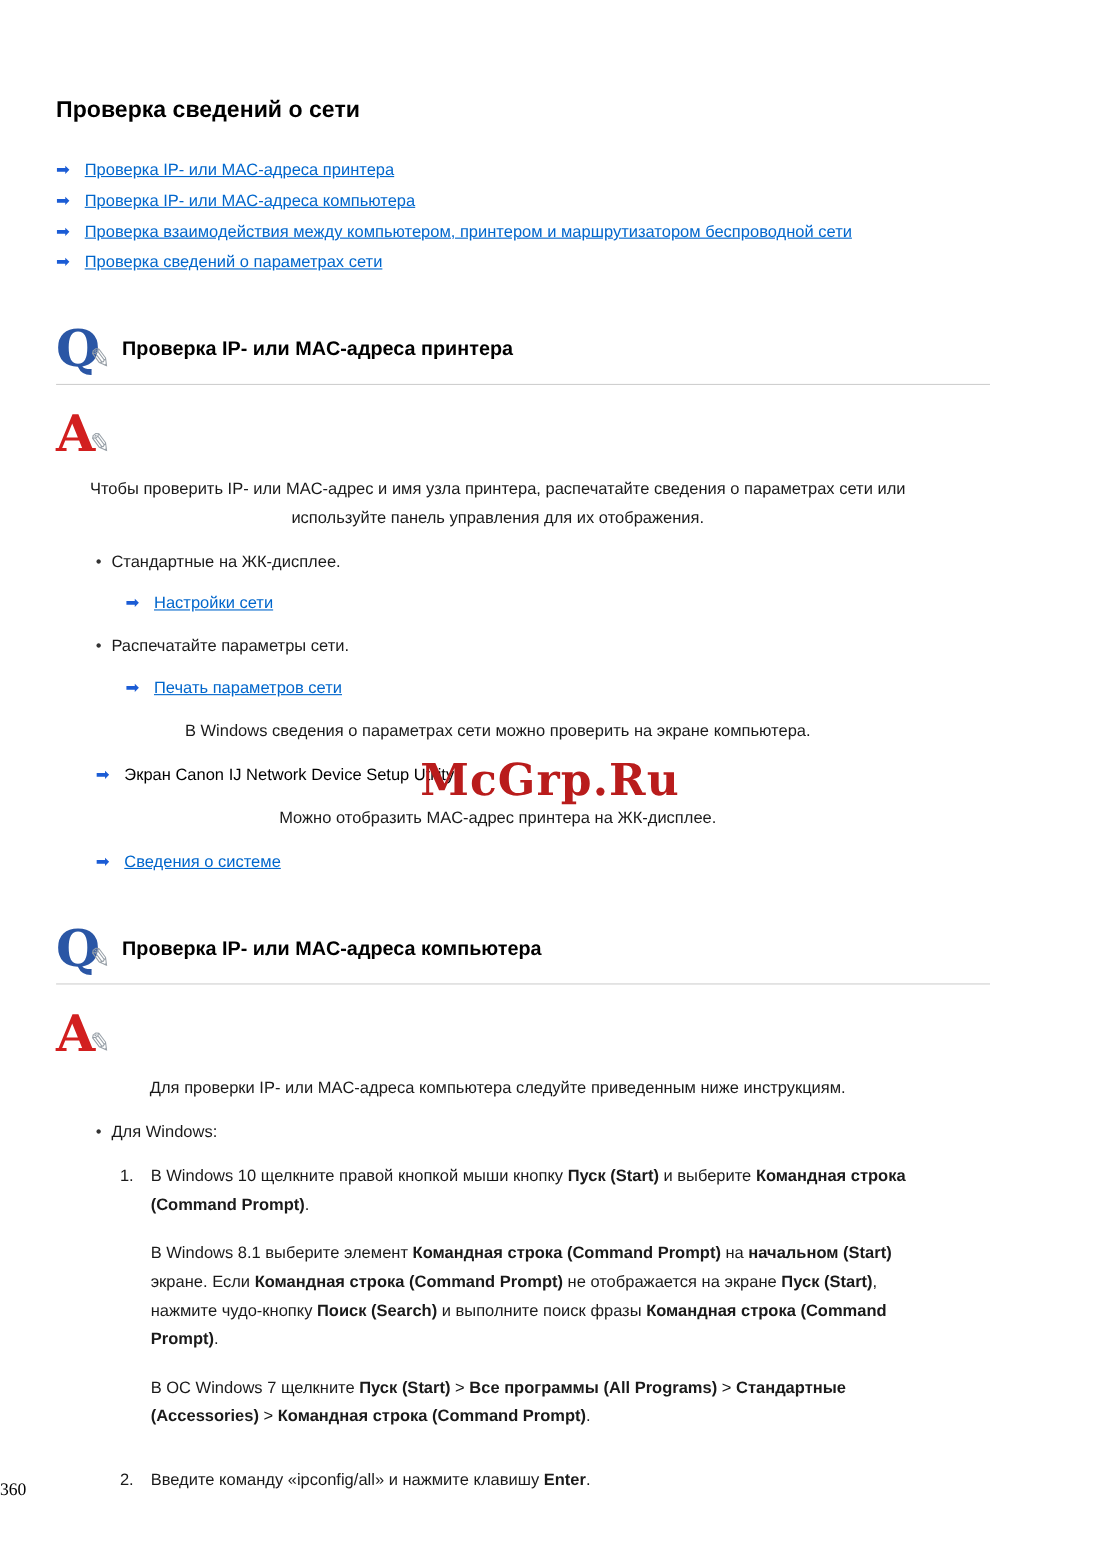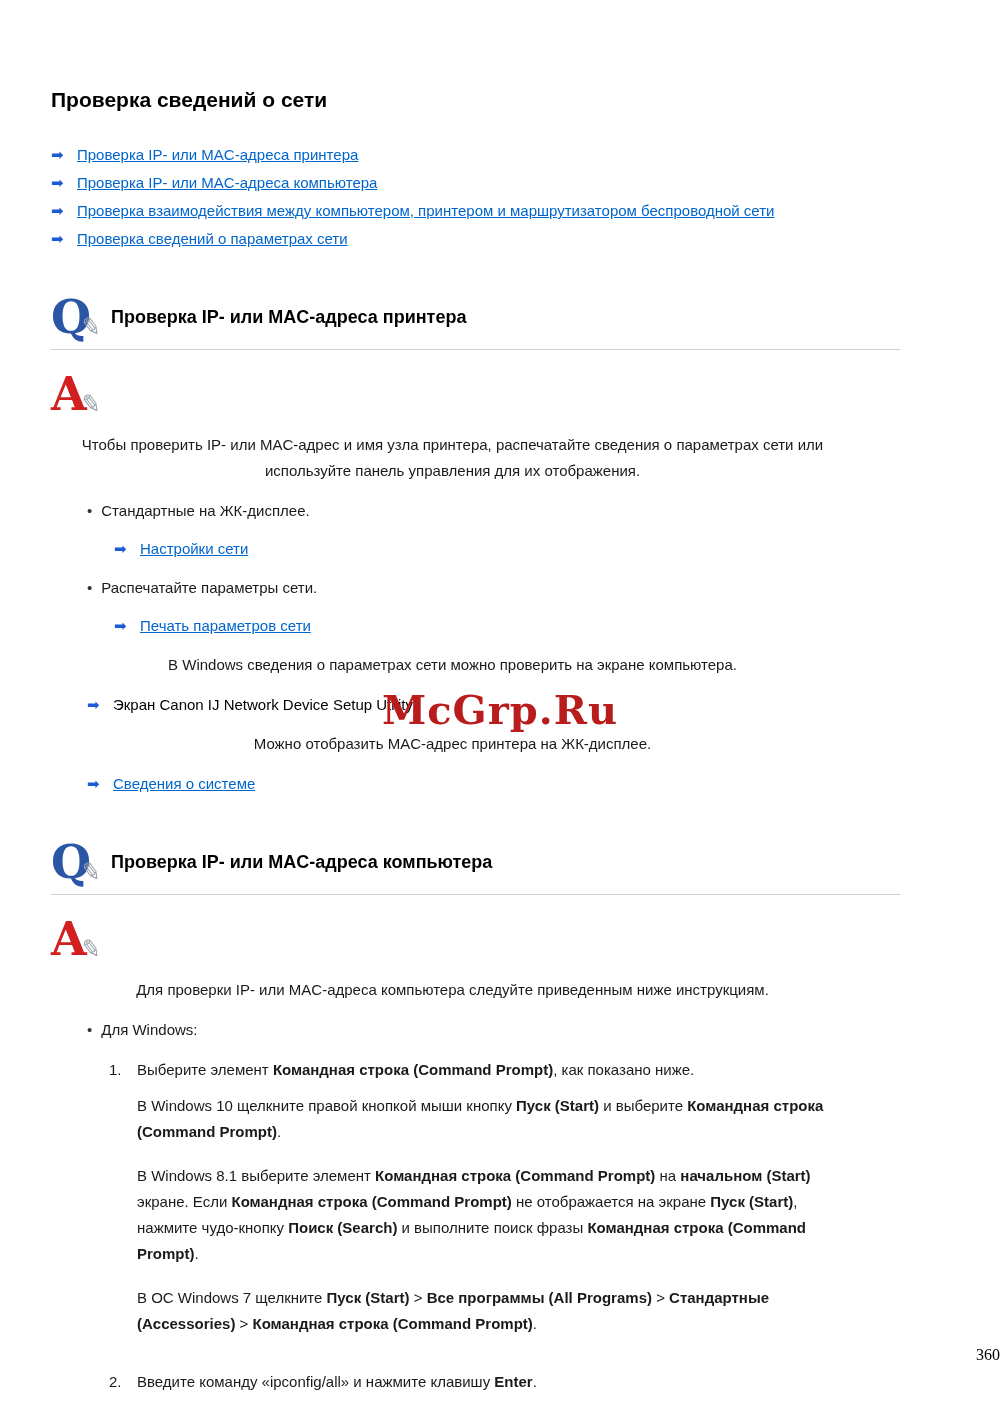--- a/index.html
+++ b/index.html
@@ -39,21 +39,21 @@
   .step-body p.lead{margin-bottom:10px;}
   .b{font-weight:bold;}
   
   .watermark{
     position:absolute;top:686px;left:50%;transform:translateX(-50%);
     font-family:"DejaVu Serif",serif;font-weight:bold;font-size:40px;
     color:#b91c1c;letter-spacing:1px;z-index:5;white-space:nowrap;
   }
   
   .page-number{
-    position:absolute;bottom:50px;left:0;width:100%;text-align:right;
+    position:absolute;bottom:50px;left:0;width:100%;text-align:left;
     font-family:"Liberation Serif",serif;font-size:16px;color:#000;
   }
 </style>
 </head>
 <body>
 
 <div class="content">
 
   <h1 class="page-title">Проверка сведений о сети</h1>
 
@@ -146,21 +146,20 @@
 
   <div class="bullet-row">
     <span class="bullet-marker">•</span>
     <span>Для Windows:</span>
   </div>
 
   <div class="steps">
     <div class="step">
       <span class="step-num">1.</span>
       <div class="step-body">
-        <p class="lead"><span>Выберите элемент </span><span class="b">Командная строка (Command Prompt)</span><span>, как показано ниже.</span></p>
         <p><span>В Windows 10 щелкните правой кнопкой мыши кнопку </span><span class="b">Пуск (Start)</span><span> и выберите </span><span class="b">Командная строка (Command Prompt)</span><span>.</span></p>
         <p><span>В Windows 8.1 выберите элемент </span><span class="b">Командная строка (Command Prompt)</span><span> на </span><span class="b">начальном (Start)</span><span> экране. Если </span><span class="b">Командная строка (Command Prompt)</span><span> не отображается на экране </span><span class="b">Пуск (Start)</span><span>, нажмите чудо-кнопку </span><span class="b">Поиск (Search)</span><span> и выполните поиск фразы </span><span class="b">Командная строка (Command Prompt)</span><span>.</span></p>
         <p><span>В ОС Windows 7 щелкните </span><span class="b">Пуск (Start)</span><span> &gt; </span><span class="b">Все программы (All Programs)</span><span> &gt; </span><span class="b">Стандартные (Accessories)</span><span> &gt; </span><span class="b">Командная строка (Command Prompt)</span><span>.</span></p>
       </div>
     </div>
     <div class="step">
       <span class="step-num">2.</span>
       <div class="step-body">
         <p class="lead"><span>Введите команду «ipconfig/all» и нажмите клавишу </span><span class="b">Enter</span><span>.</span></p>
       </div>

